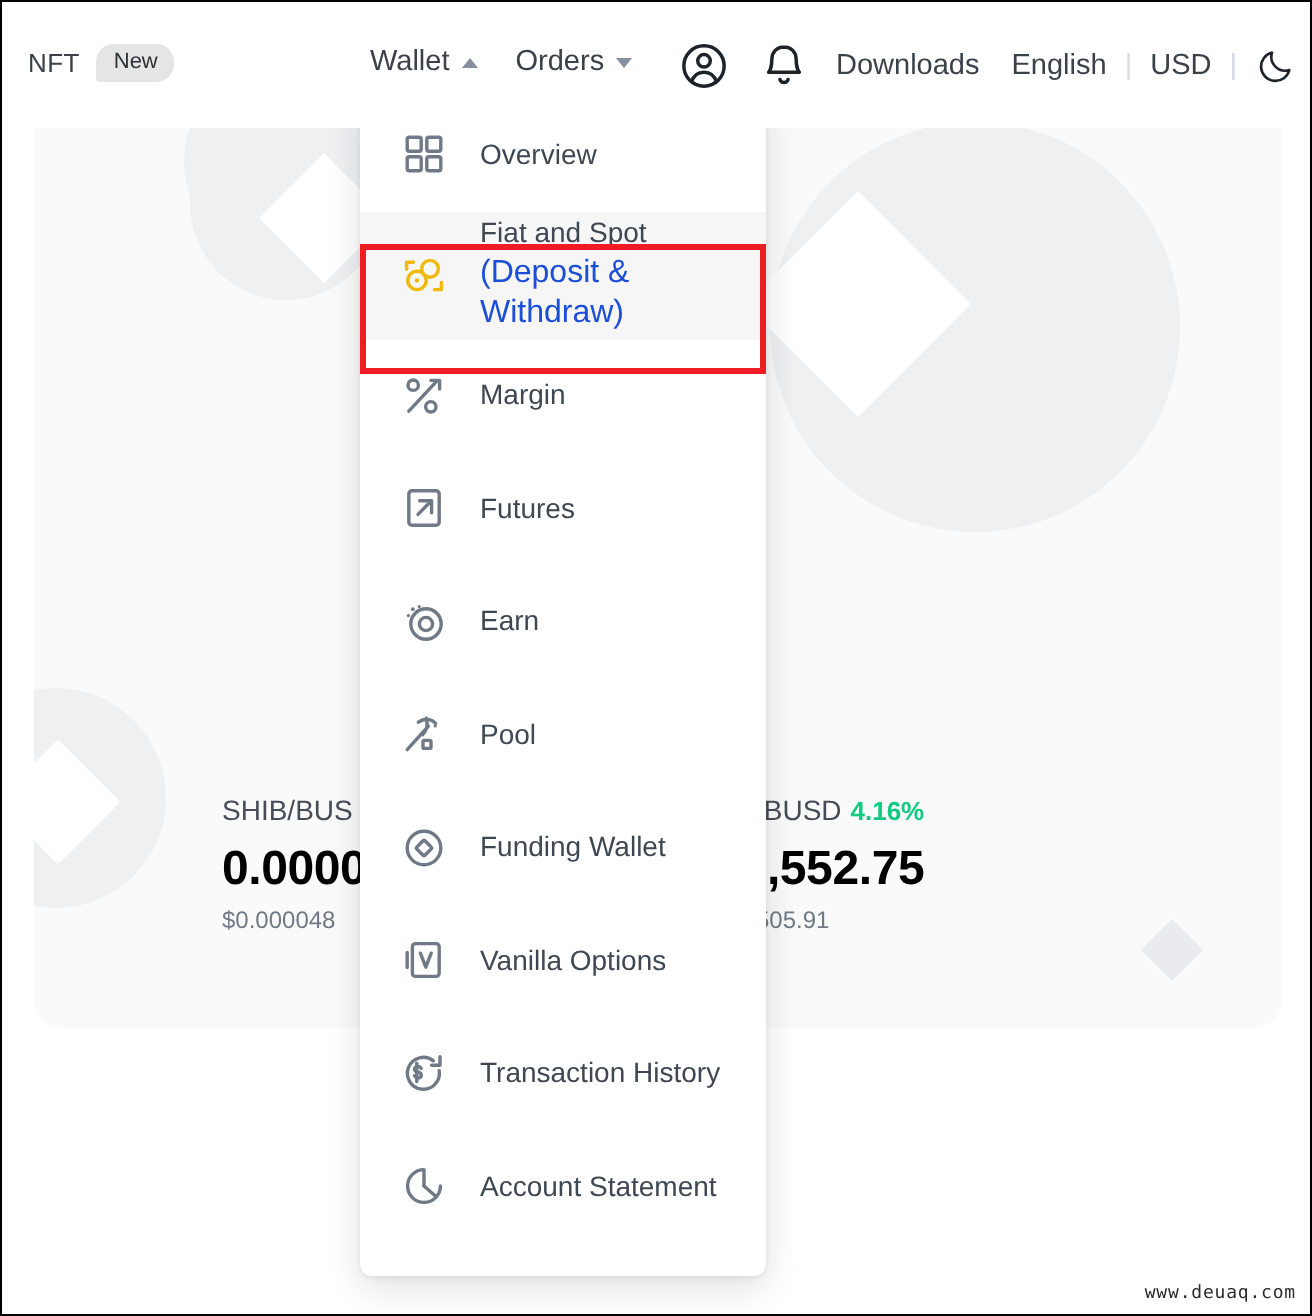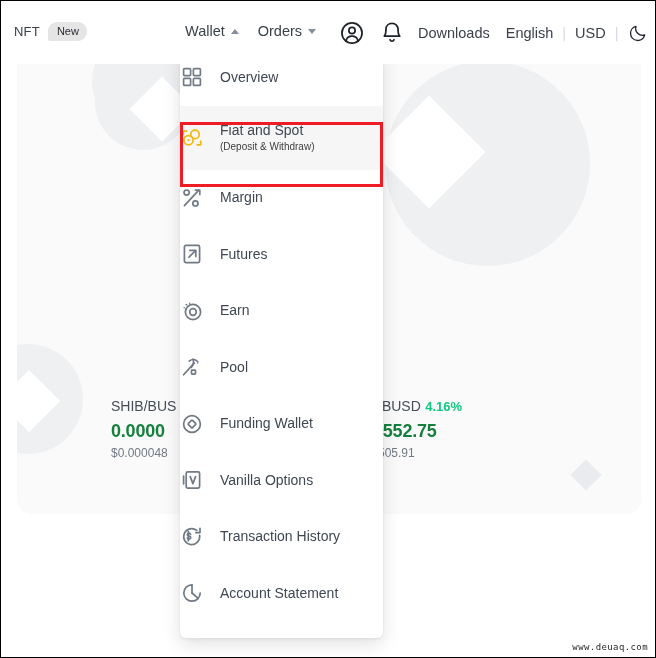--- a/index.html
+++ b/index.html
@@ -142,25 +142,26 @@
   .ticker .pair {
     font-size: 14px;
     color: #474d57;
   }
   .ticker .pct {
     font-size: 13px;
     color: #0ecb81;
     font-weight: 600;
   }
   .ticker .price {
-    font-size: 18px;
+    font-size: 24px;
     font-weight: 700;
-    color: #15803d;
+    color: #000000;
     letter-spacing: -.2px;
     margin-top: 6px;
+    text-align: right;
   }
   .ticker .usd {
     font-size: 12px;
     color: #707a86;
     margin-top: 4px;
   }
 
   
   #dropdown {
     position: absolute;
@@ -171,41 +172,42 @@
     background: #ffffff;
     border-radius: 0 0 6px 6px;
     box-shadow: 0 6px 18px rgba(24,26,32,.13), 0 1px 3px rgba(24,26,32,.08);
     z-index: 20;
     overflow: hidden;
   }
   .menu-item {
     display: flex;
     align-items: center;
     height: 56.5px;
+    padding-left: 20px;
     cursor: pointer;
     box-sizing: border-box;
   }
   .menu-item.tall { height: 64px; }
   .menu-item.active { background: #f6f6f6; }
   .mi-icon {
     width: 24px;
     height: 24px;
     flex: 0 0 24px;
     display: block;
     margin-right: 16px;
   }
   .mi-text { display: flex; flex-direction: column; justify-content: center; }
   .mi-label {
     font-size: 14px;
     color: #3f4752;
     line-height: 1.25;
   }
   .mi-sub {
-    font-size: 10px;
-    color: #404040;
+    font-size: 16px;
+    color: #1d4ed8;
     margin-top: 2px;
     line-height: 1.25;
   }
 
   
   #highlight {
     position: absolute;
     left: 179px;
     top: 121px;
     width: 203px;

